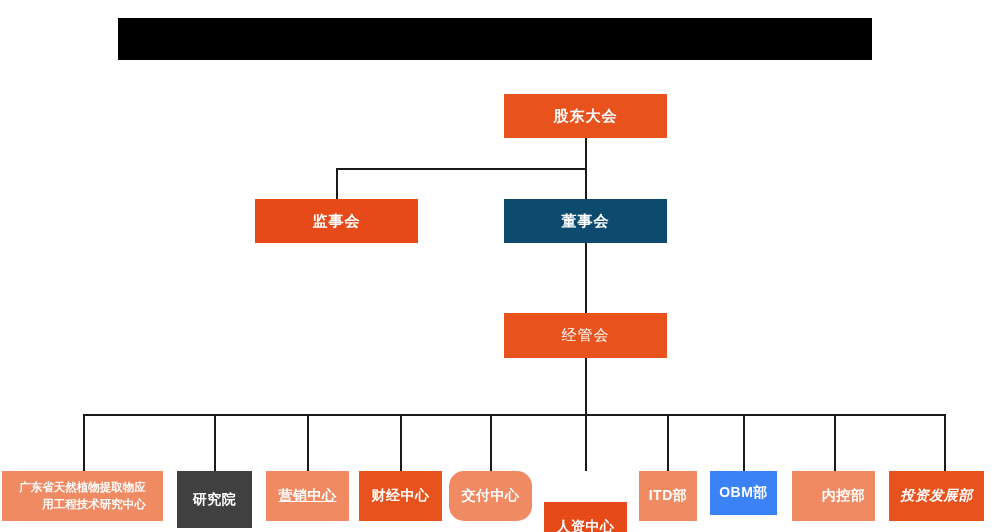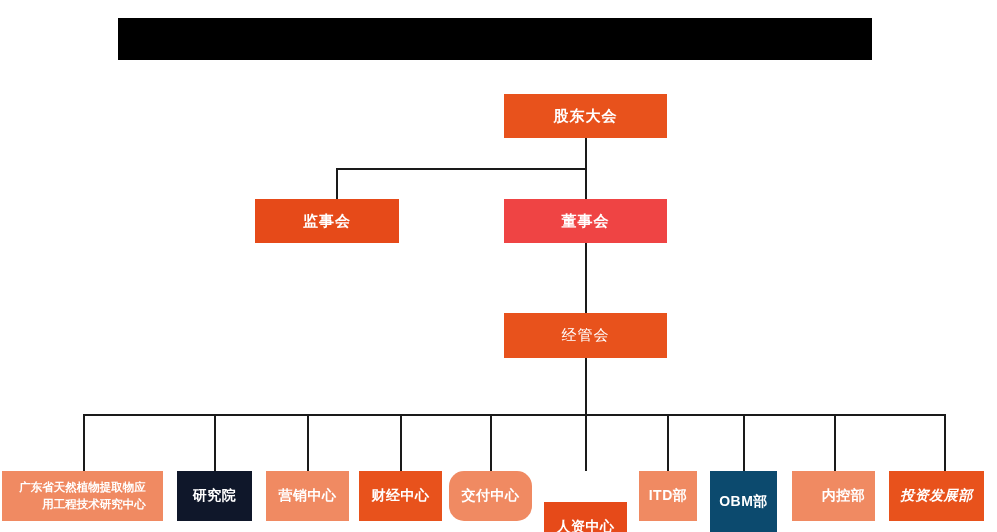--- a/index.html
+++ b/index.html
@@ -90,62 +90,62 @@
   <div class="line-v" style="left:585px; top:414px; height:57px;"></div>
   <div class="line-v" style="left:667px; top:414px; height:57px;"></div>
   <div class="line-v" style="left:743px; top:414px; height:57px;"></div>
   <div class="line-v" style="left:834px; top:414px; height:57px;"></div>
   <div class="line-v" style="left:944px; top:414px; height:57px;"></div>
 
   <div class="node lvl1" style="left:504px; top:94px; width:163px; height:44px; background:#E8521C;">
     <span class="node-label">股东大会</span>
   </div>
 
-  <div class="node lvl2" style="left:255px; top:199px; width:144px; height:44px; background:#E64A19;">
+  <div class="node lvl2" style="left:255px; top:199px; width:163px; height:44px; background:#E64A19;">
     <span class="node-label">监事会</span>
   </div>
 
-  <div class="node lvl2" style="left:504px; top:199px; width:163px; height:44px; background:#ef4444;">
+  <div class="node lvl2" style="left:504px; top:199px; width:163px; height:44px; background:#0c4a6e;">
     <span class="node-label">董事会</span>
   </div>
 
   <div class="node lvl3" style="left:504px; top:313px; width:163px; height:45px; background:#E8521C;">
     <span class="node-label">经管会</span>
   </div>
 
   <div class="node leaf-small" style="left:2px; top:471px; width:161px; height:50px; background:#F08A62;">
     <span class="node-label">广东省天然植物提取物应
 用工程技术研究中心</span>
   </div>
 
-  <div class="node leaf" style="left:177px; top:471px; width:75px; height:50px; background:#0f172a;">
+  <div class="node leaf" style="left:177px; top:471px; width:75px; height:57px; background:#404040;">
     <span class="node-label">研究院</span>
   </div>
 
-  <div class="node leaf" style="left:266px; top:471px; width:83px; height:50px; background:#F08A62;">
+  <div class="node leaf" style="left:266px; top:471px; width:83px; height:50px; background:#F08A62;text-decoration:underline;">
     <span class="node-label">营销中心</span>
   </div>
 
   <div class="node leaf" style="left:359px; top:471px; width:83px; height:50px; background:#E8521C;">
     <span class="node-label">财经中心</span>
   </div>
 
   <div class="node leaf" style="left:449px; top:471px; width:83px; height:50px; background:#F08A62;border-radius:15px;">
     <span class="node-label">交付中心</span>
   </div>
 
   <div class="node leaf" style="left:544px; top:471px; width:83px; height:50px; background:#E64A19;margin-top:31px;">
     <span class="node-label">人资中心</span>
   </div>
 
   <div class="node leaf" style="left:639px; top:471px; width:58px; height:50px; background:#F08A62;">
     <span class="node-label">ITD部</span>
   </div>
 
-  <div class="node leaf" style="left:710px; top:471px; width:67px; height:62px; background:#0c4a6e;">
+  <div class="node leaf" style="left:710px; top:471px; width:67px; height:44px; background:#3b82f6;">
     <span class="node-label">OBM部</span>
   </div>
 
   <div class="node leaf" style="left:792px; top:471px; width:83px; height:50px; background:#F08A62;padding-left:20px;">
     <span class="node-label">内控部</span>
   </div>
 
   <div class="node leaf" style="left:889px; top:471px; width:95px; height:50px; background:#E8521C;font-style:italic;">
     <span class="node-label">投资发展部</span>
   </div>

